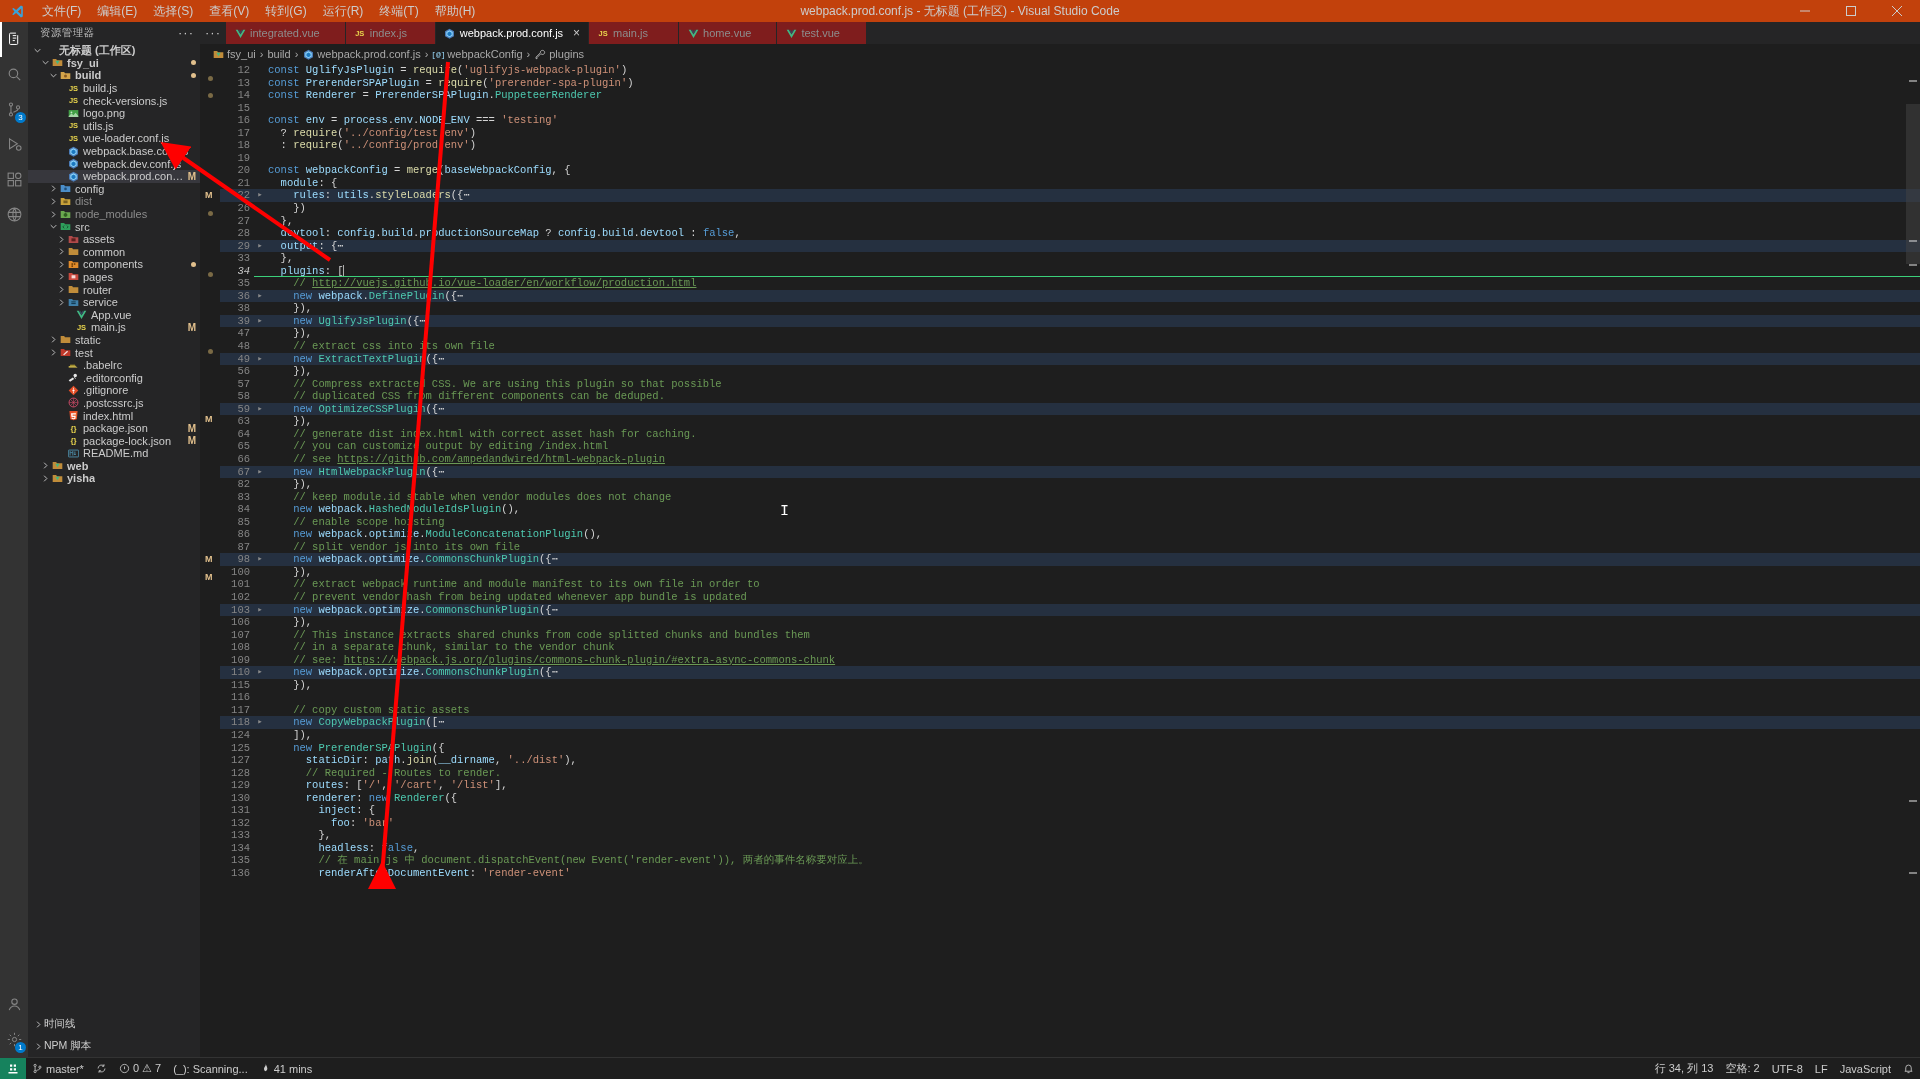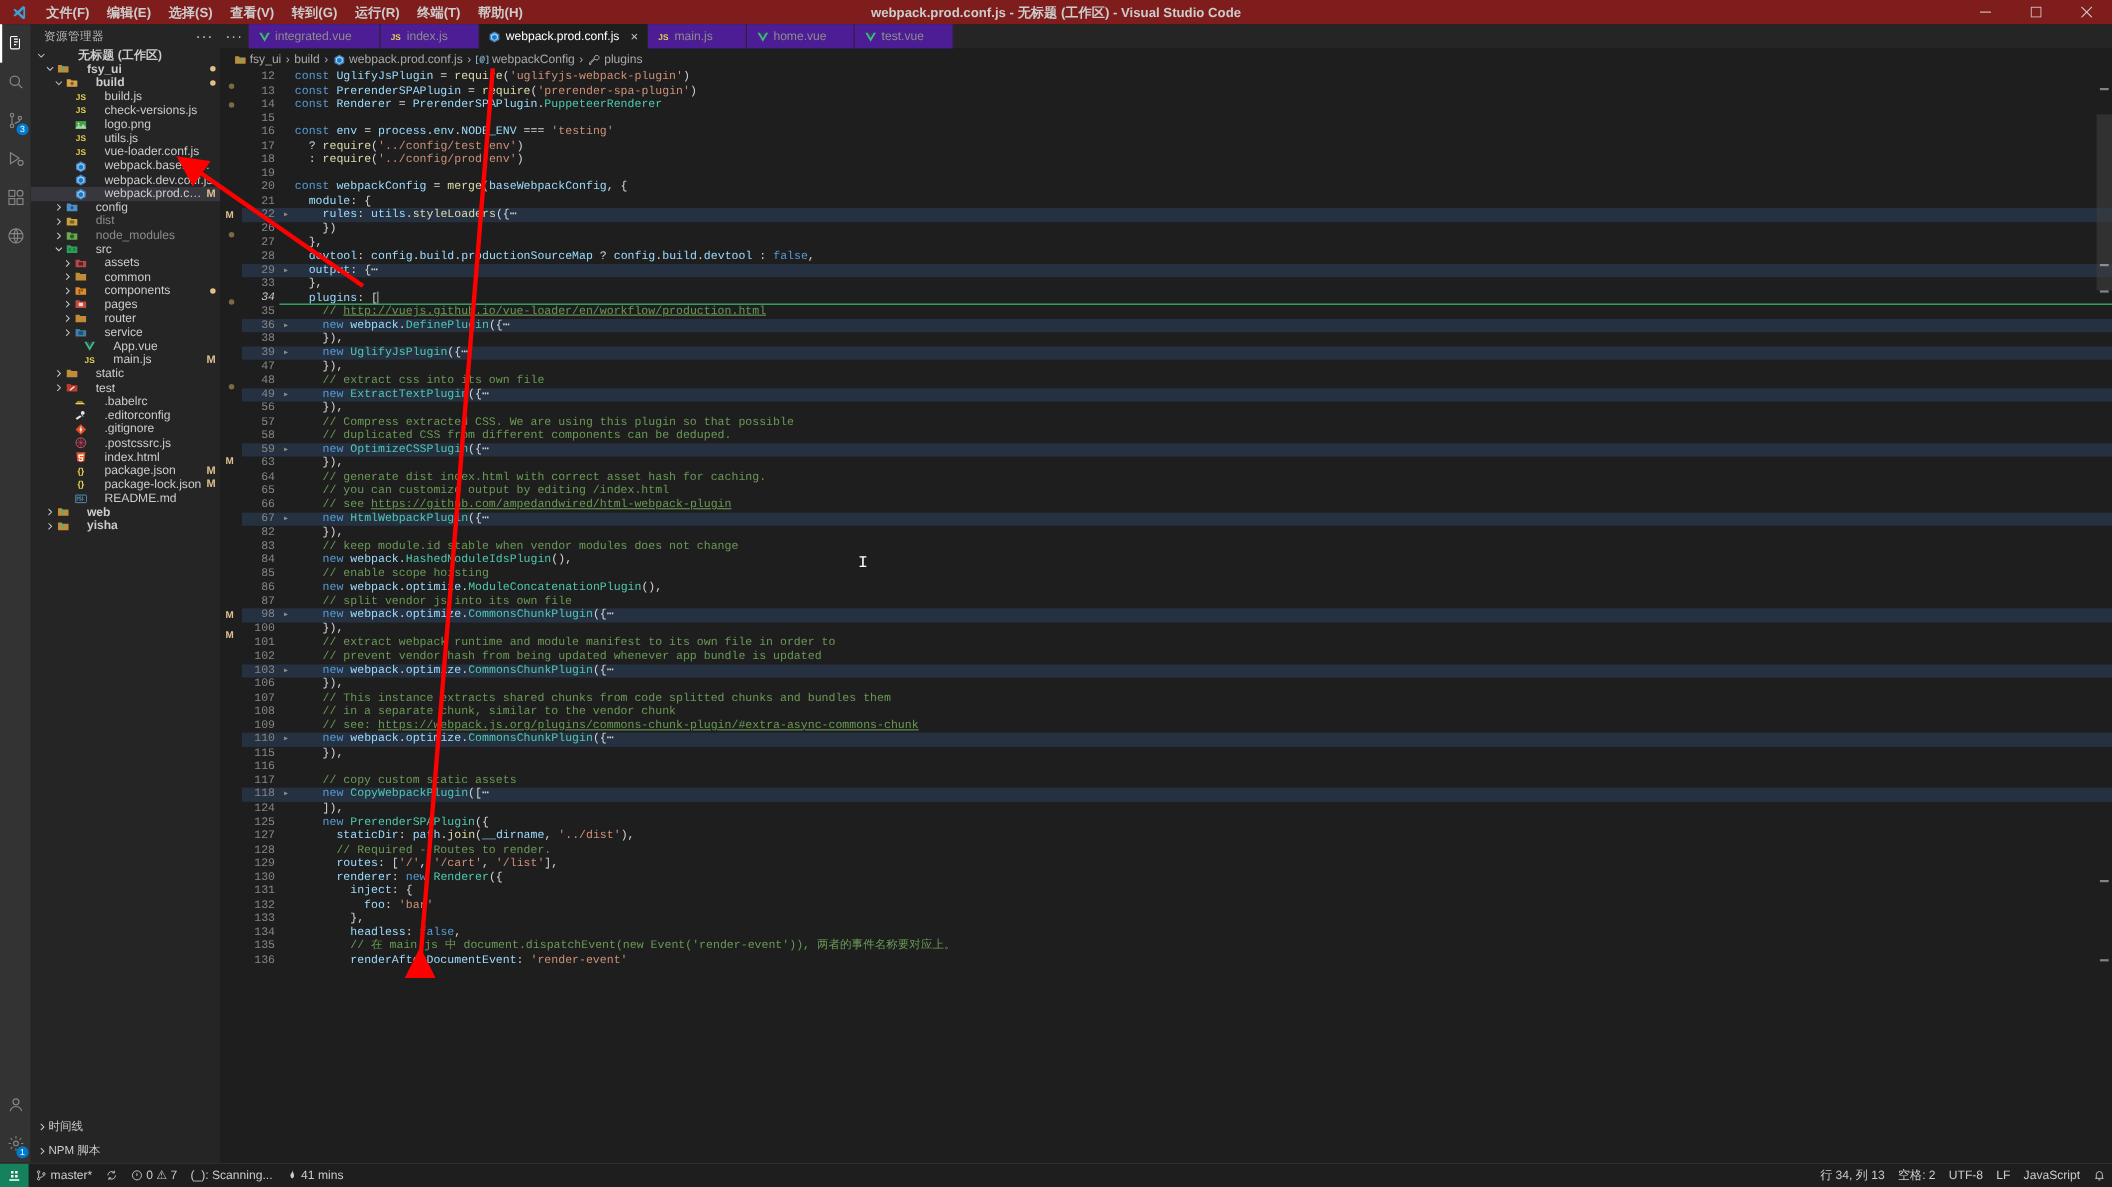--- a/index.html
+++ b/index.html
@@ -7,22 +7,22 @@
   body {
     font-family: "Liberation Sans", sans-serif;
     font-size: 12px;
     color: #cccccc;
     -webkit-font-smoothing: antialiased;
   }
   .app { width:1920px; height:1079px; display:flex; flex-direction:column; position:relative; }
 
   
   .titlebar {
-    height:22px; background:#7f1d1d; display:flex; 
-    flex:0 0 22px; position:relative; font-size:12px;font-weight:bold;
+    height:22px; background:#c2410c; display:flex; 
+    flex:0 0 22px; position:relative; font-size:12px;
   }
   .tb-logo { width:34px; display:flex; align-items:center; justify-content:center; }
   .tb-logo svg { width:15px; height:15px; }
   .menu { display:flex; align-items:center; height:22px; }
   .menu-item { padding:0 8px; line-height:22px; color:#cccccc; font-size:12px; white-space:nowrap; cursor:default; }
   .tb-title {
     position:absolute; left:0; right:0; text-align:center; font-size:12px;
     color:#cccccc; pointer-events:none; line-height:22px;
   }
   .win-controls { margin-left:auto; display:flex; height:22px; z-index:2; }
@@ -77,40 +77,40 @@
     color:#cccccc;
   }
   .twisty svg { width:7px; height:7px; }
   .twisty.empty { visibility:hidden; }
   .ficon {
     width:13px; flex:0 0 13px; display:flex; align-items:center; justify-content:center;
     margin-right:3px; font-size:8px; font-weight:bold;
     font-family:"Liberation Sans",sans-serif;
   }
   .ficon svg { width:11px; height:11px; }
-  .flabel { overflow:hidden; text-overflow:ellipsis;margin-left:12px; }
+  .flabel { overflow:hidden; text-overflow:ellipsis; }
   .fdim { color:#8c8c8c; }
   .mbadge { margin-left:auto; color:#e2c08d; font-size:10px; padding-left:4px; font-weight:bold; }
   .mdot { margin-left:auto; width:5px; height:5px; border-radius:50%; background:#e2c08d; }
 
   .sb-bottom { flex:0 0 auto; }
   .sb-sect {
     height:22px; display:flex; align-items:center; font-size:10.5px;
     color:#cccccc; padding-left:4px; background:#252526;
   }
   .sb-sect .tw { width:12px; display:flex; align-items:center; justify-content:center; }
   .sb-sect .tw svg { width:7px; height:7px; }
 
   
   .editor-area { flex:1; display:flex; flex-direction:column; min-width:0; background:#1e1e1e; }
   .tabbar { height:22px; flex:0 0 22px; background:#252526; display:flex; align-items:stretch; }
   .tab-overflow { width:26px; display:flex; align-items:center; justify-content:center; color:#cccccc; font-size:13px; line-height:8px; letter-spacing:1px; }
   .tab {
     display:flex; align-items:center; gap:4px; padding:0 8px;
-    background:#4c1d95; color:#8d8d8d; font-size:11px; min-width:90px;
+    background:#7f1d1d; color:#8d8d8d; font-size:11px; min-width:90px;
     border-right:1px solid #252526; position:relative; cursor:pointer;
   }
   .tab.active { background:#1e1e1e; color:#ffffff; }
   .tab .ticon { width:12px; display:flex; align-items:center; justify-content:center; font-size:8px; font-weight:bold; }
   .tab .ticon svg { width:11px; height:11px; }
   .tab .tclose { margin-left:6px; font-size:12px; color:#cccccc; line-height:10px; }
   .tab:not(.active) .tclose { visibility:hidden; }
 
   .breadcrumbs {
     height:20px; flex:0 0 20px; display:flex; align-items:center;

